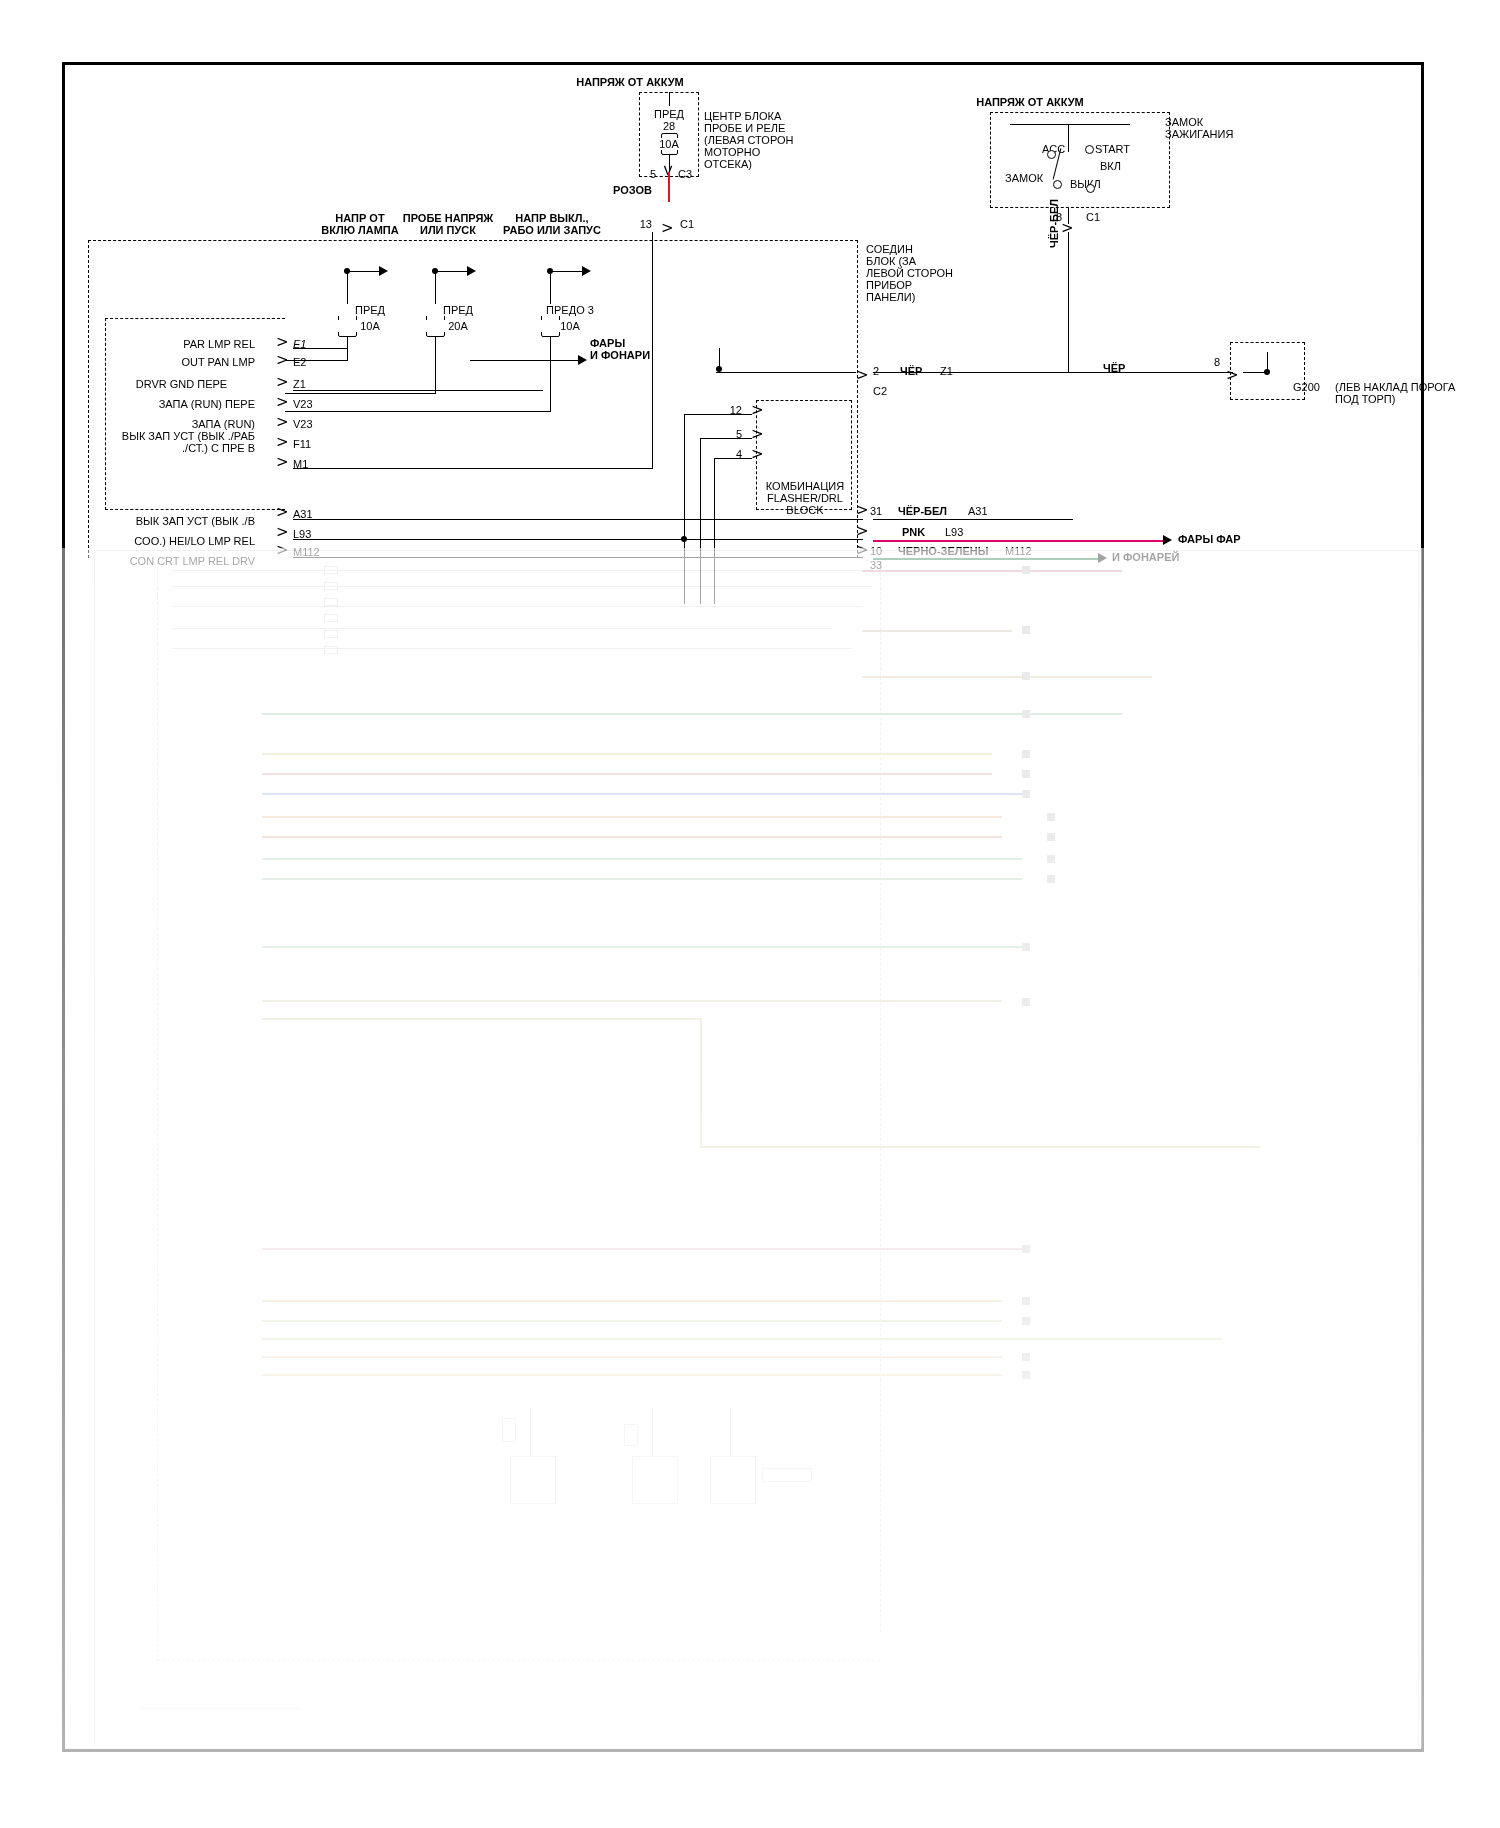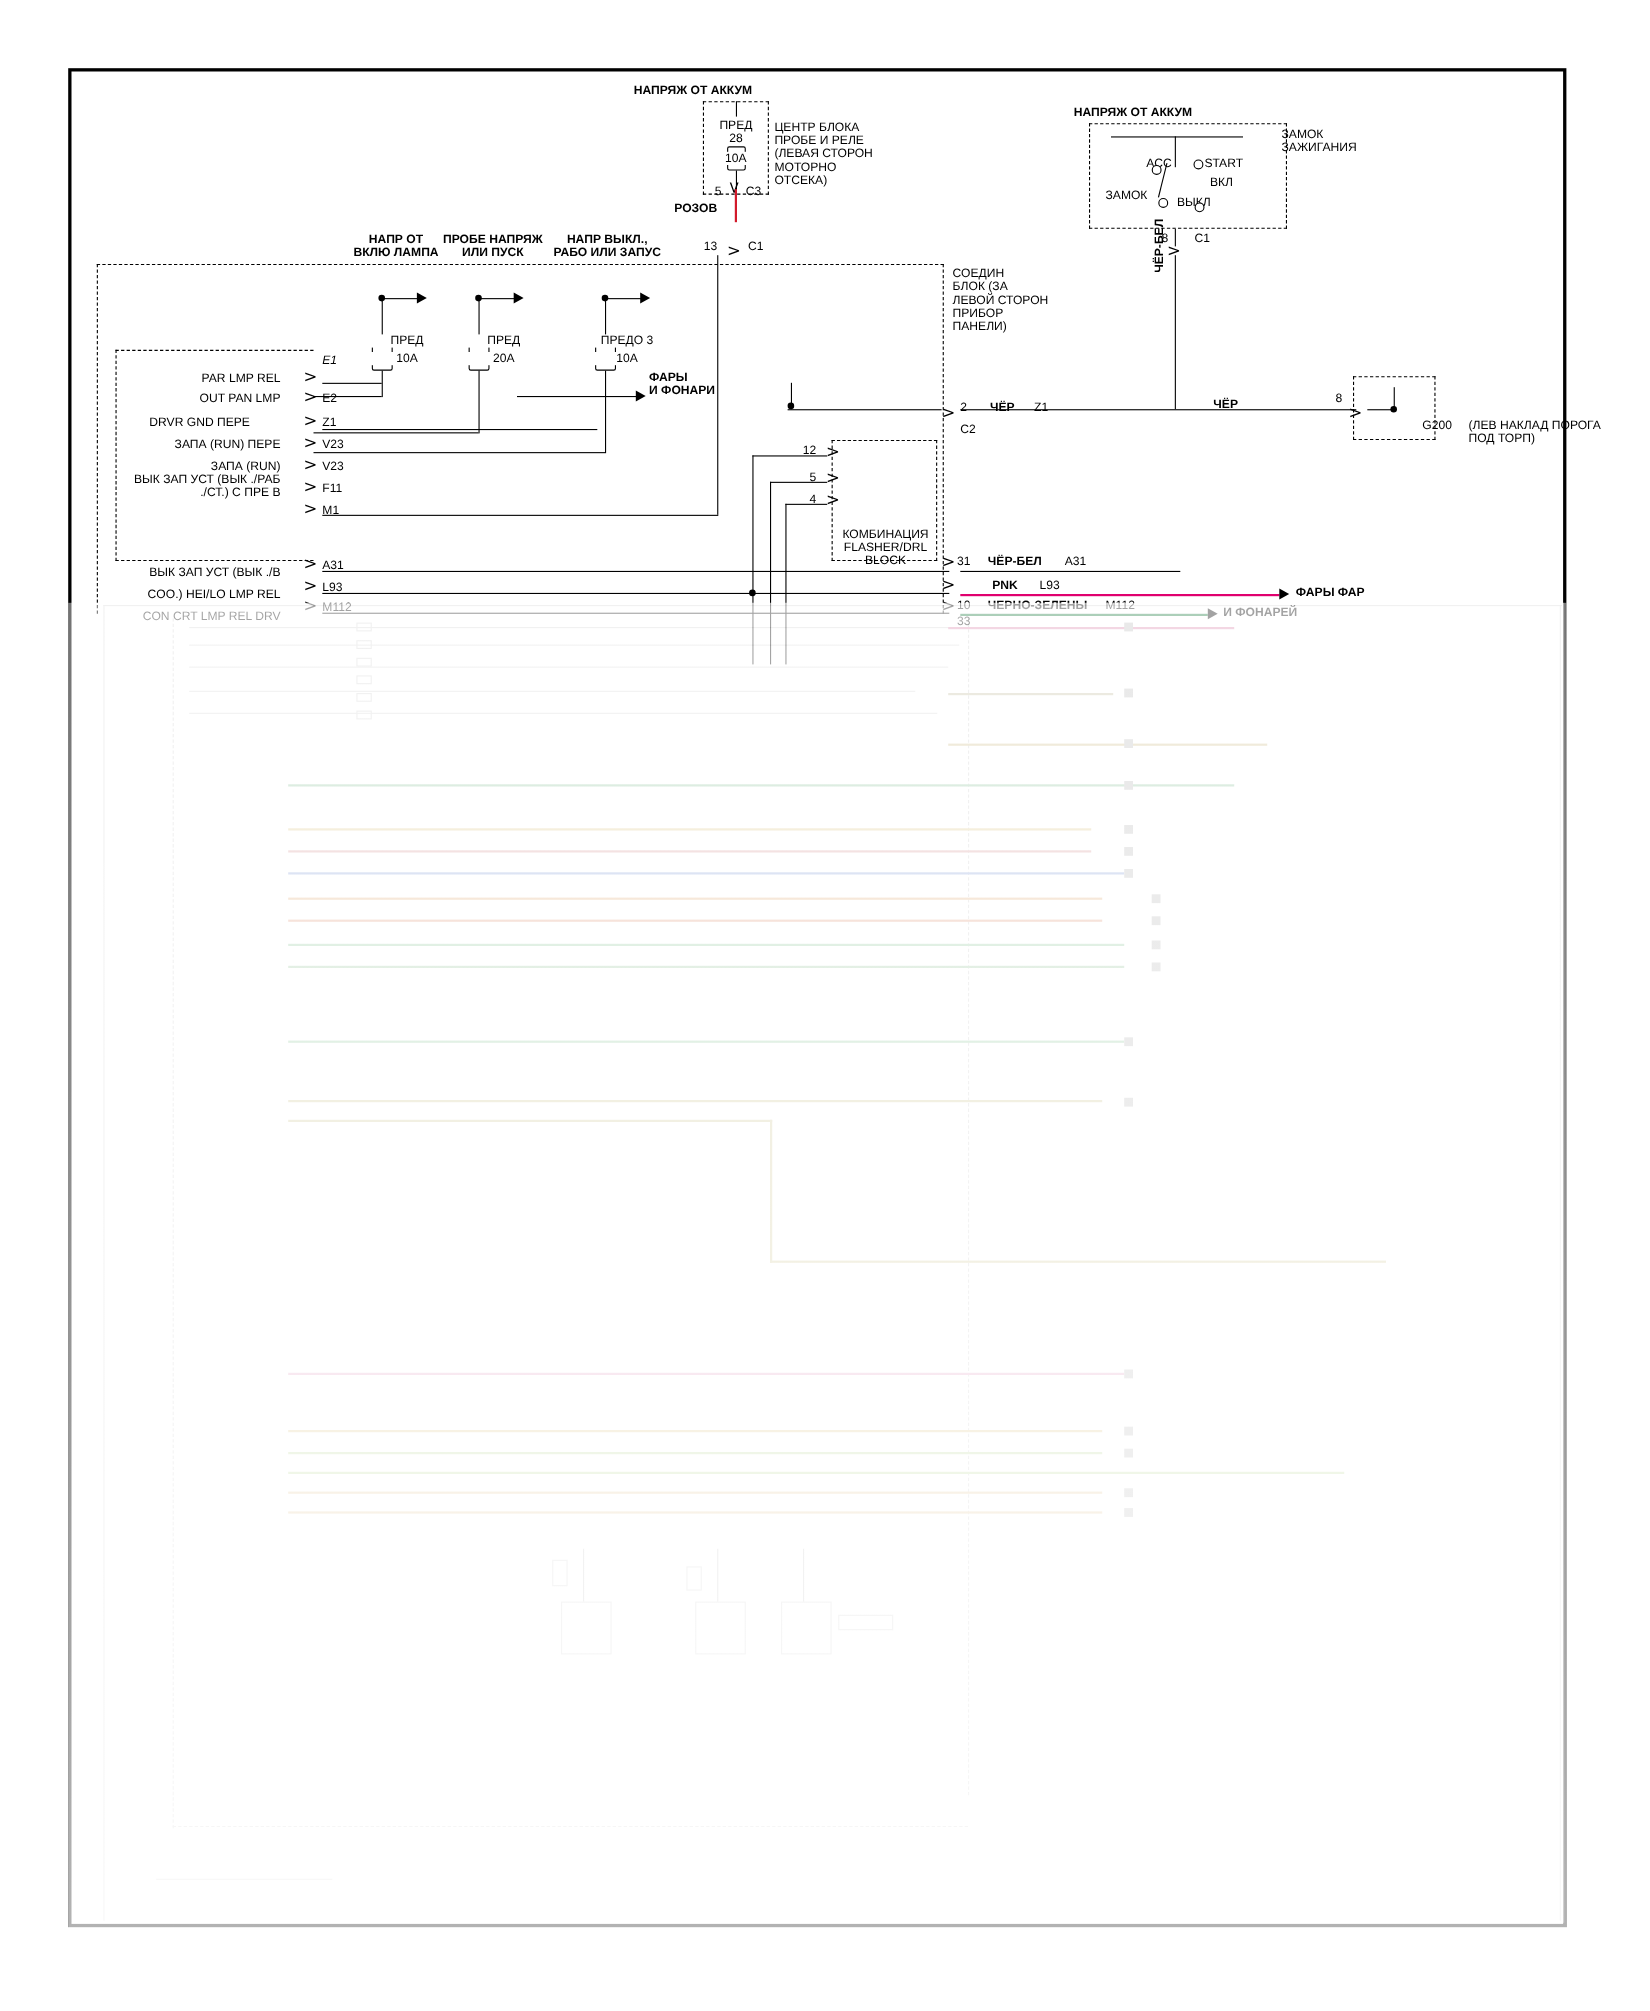--- a/index.html
+++ b/index.html
@@ -150,21 +150,21 @@
   <div class="lbl c" style="left:525px;top:320px;width:90px;background:#fff;">10A</div>
   <div class="vline" style="left:550px;top:337px;height:75px;"></div>
   <div class="hline" style="left:285px;top:411px;width:265px;"></div>
 
   <div class="hline" style="left:470px;top:360px;width:112px;"></div>
   <div class="arrow arrow-r" style="left:578px;top:355px;"></div>
   <div class="lbl b" style="left:590px;top:337px;white-space:pre-line;">ФАРЫ
 И ФОНАРИ</div>
 
   <div class="lbl r" style="left:120px;top:338px;width:135px;">PAR LMP REL</div>
-  <div class="lbl" style="left:293px;top:322px;font-style:italic;">E1</div>
+  <div class="lbl" style="left:293px;top:338px;font-style:italic;">E1</div>
   <div class="chev" style="left:276px;top:335px;">&gt;</div>
   <div class="hline" style="left:293px;top:348px;width:54px;"></div>
 
   <div class="lbl r" style="left:120px;top:356px;width:135px;">OUT PAN LMP</div>
   <div class="lbl" style="left:293px;top:356px;">E2</div>
   <div class="chev" style="left:276px;top:353px;">&gt;</div>
 
   <div class="lbl r" style="left:108px;top:378px;width:147px;text-align:center;">DRVR GND ПЕРЕ</div>
   <div class="lbl" style="left:293px;top:378px;">Z1</div>
   <div class="chev" style="left:276px;top:375px;">&gt;</div>

